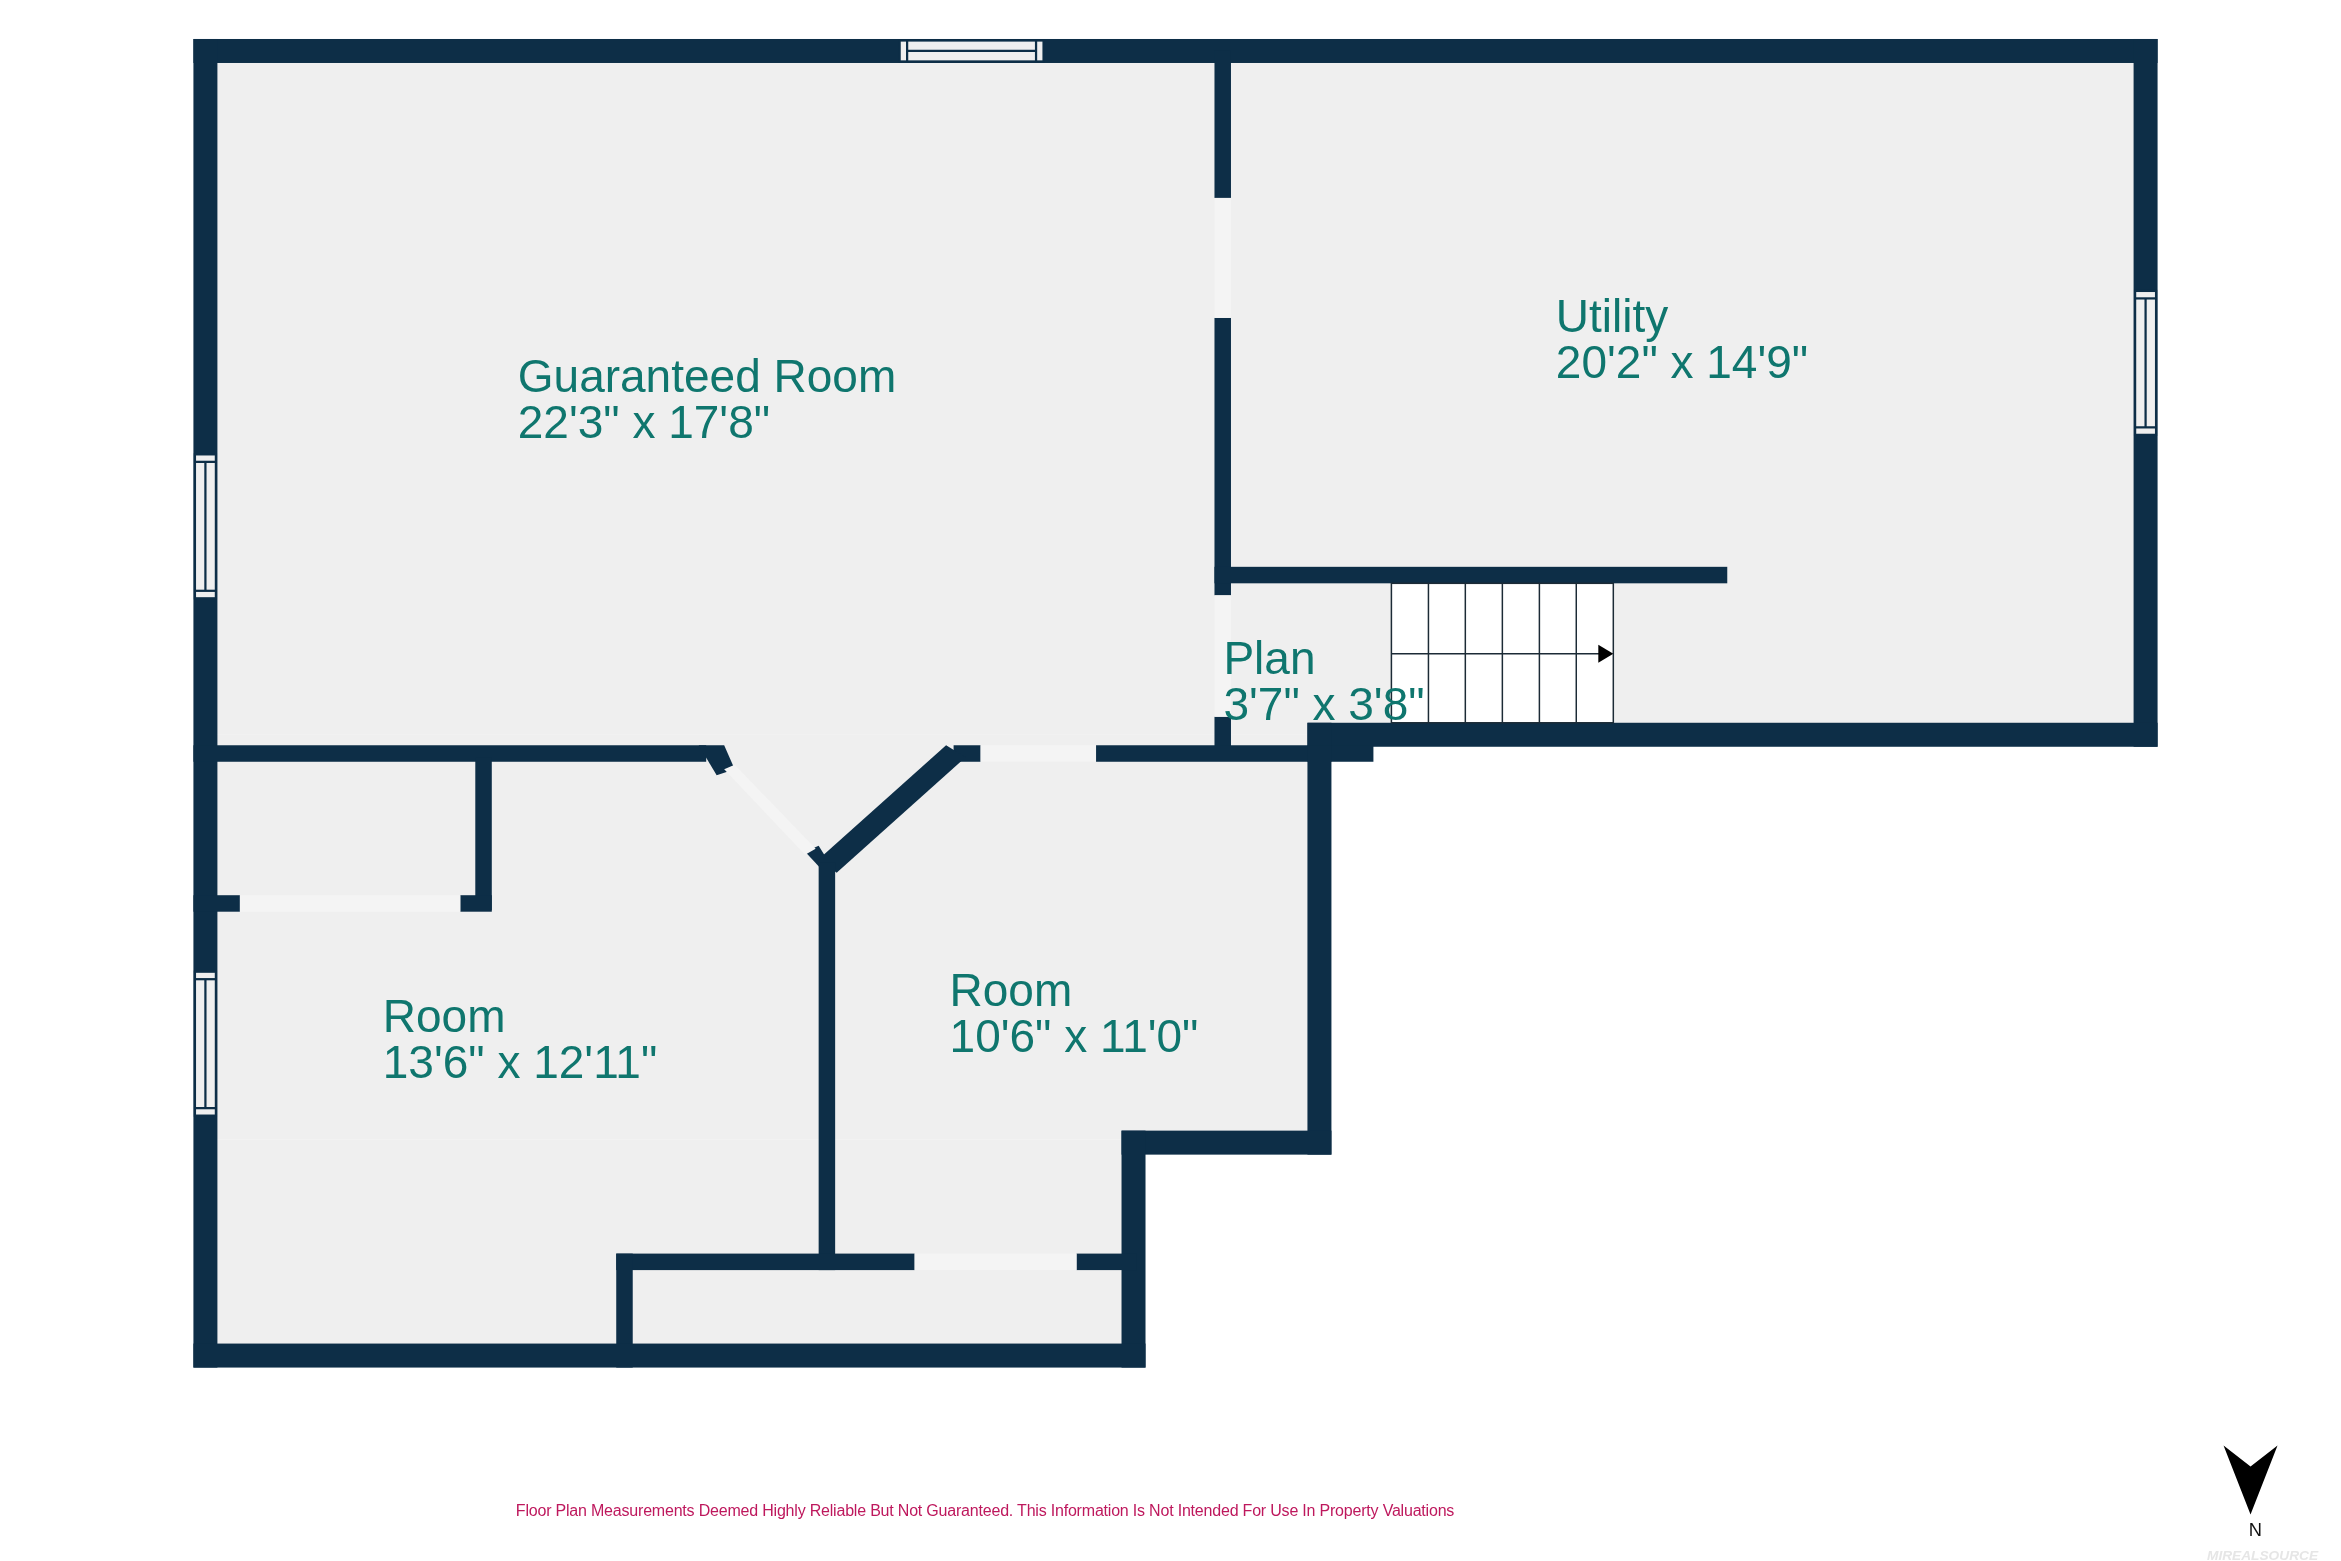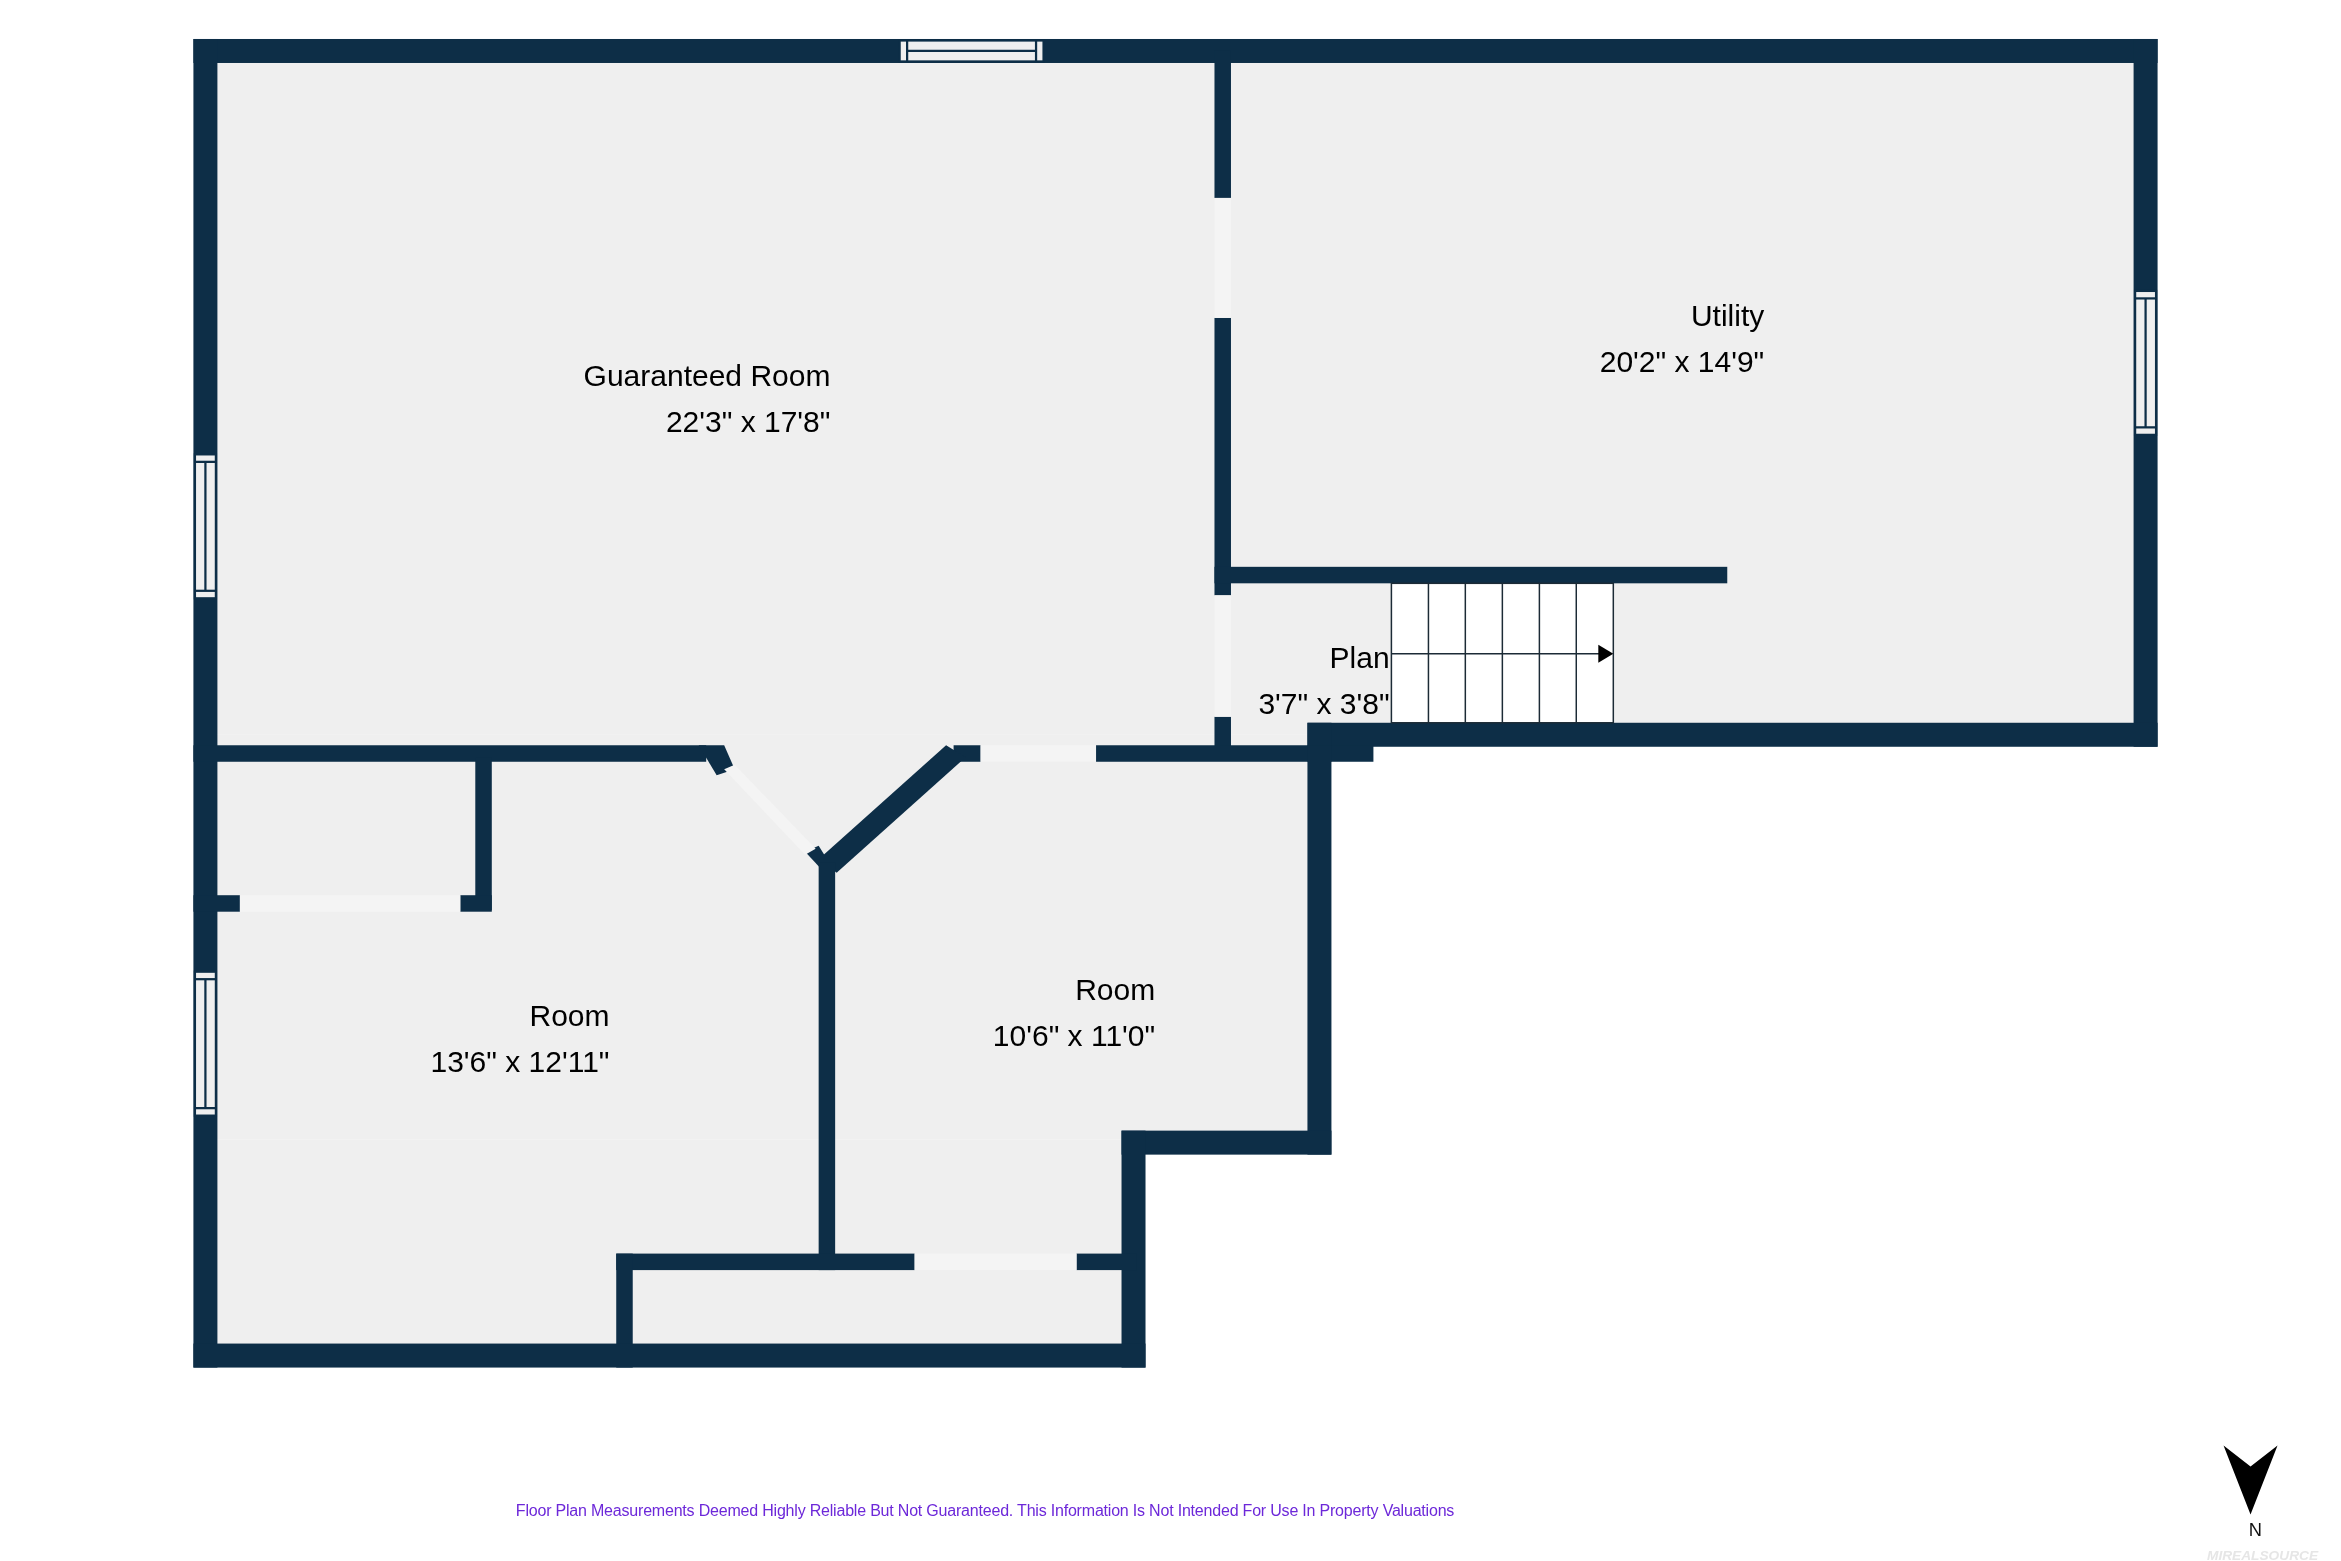--- a/index.html
+++ b/index.html
@@ -1,19 +1,19 @@
 <!DOCTYPE html>
 <html style="font-size:12.2px"><head>
 <meta charset="utf-8">
 <style>
   html, body { margin:0; padding:0; background:#ffffff; }
   body { width:2342px; height:1561px; position:relative; overflow:hidden; font-family:"Liberation Sans", sans-serif; }
   #plan { position:absolute; left:0; top:0; width:2342px; height:1561px; }
-  .room-label { position:absolute; transform:translateX(-50%); text-align:right; color:#000000; font-family:"Liberation Sans", sans-serif; font-size:30px; line-height:46px; white-space:nowrap; }
-  .disclaimer { position:absolute; left:0; width:1970px; top:1502px; text-align:center; font-size:16px; color:#6d28d9; font-family:"Liberation Sans", sans-serif; letter-spacing:-0.2px; }
+  .room-label { position:absolute; transform:translateX(-50%); text-align:left; color:#0f766e; font-family:"Liberation Sans", sans-serif; font-size:46px; line-height:46px; white-space:nowrap; }
+  .disclaimer { position:absolute; left:0; width:1970px; top:1502px; text-align:center; font-size:16px; color:#be185d; font-family:"Liberation Sans", sans-serif; letter-spacing:-0.2px; }
   .compass-label { position:absolute; left:2240px; top:1519px; width:30.5px; text-align:center; font-size:18.3px; color:#111; }
   .watermark { position:absolute; left:2207px; top:1548px; font-size:13.7px; color:#e6e6e6; font-weight:bold; font-style:italic; }
 </style>
 </head>
 <body>
 
 <svg id="plan" viewBox="0 0 1562 1041" preserveAspectRatio="none" xmlns="http://www.w3.org/2000/svg">
 
   <g fill="#efefef">
     <rect x="137" y="34" width="1294" height="456"></rect>

